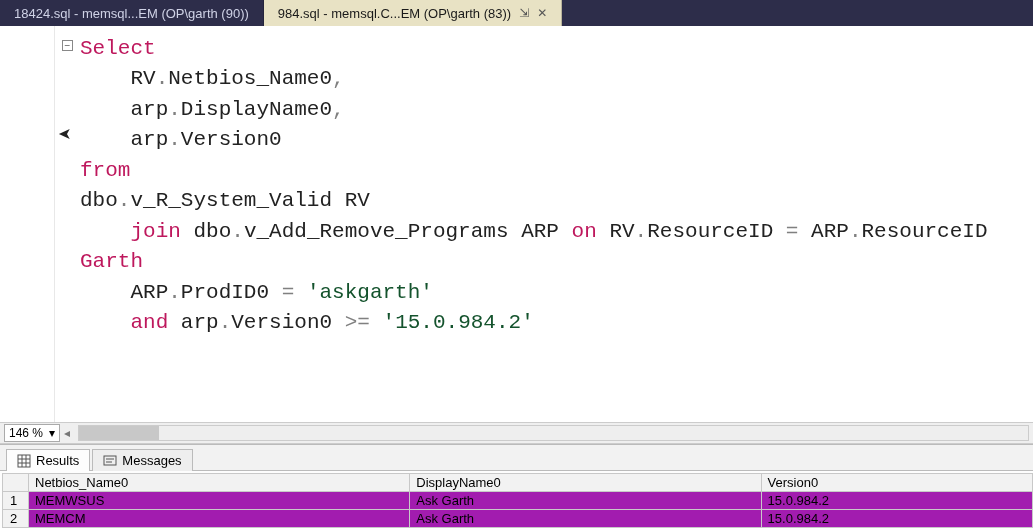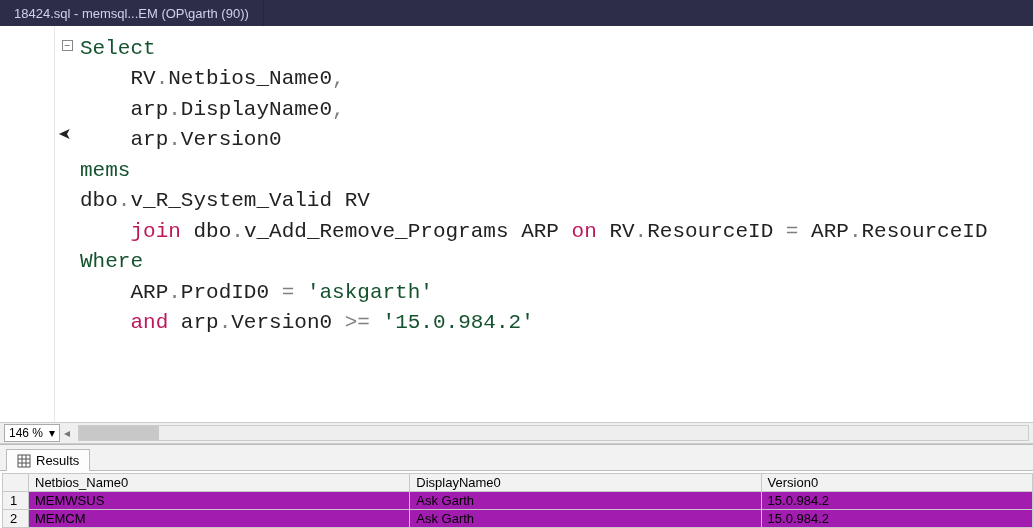--- a/index.html
+++ b/index.html
@@ -72,21 +72,21 @@
     text-align: center;
     color: #555;
     cursor: pointer;
   }
   .cursor-arrow {
     position: absolute;
     left: 58px; top: 98px;
     font-size: 16px; color: #222;
     transform: scaleX(-1);
   }
-  .kw   { color: #14532d; }
+  .kw   { color: #be185d; }
   .grey { color: #be185d; }
   .str  { color: #14532d; }
   .op   { color: #808080; }
   
   .zoombar {
     display: flex; align-items: center;
     height: 22px;
     background: #efefef;
     border-top: 1px solid #ccc;
     border-bottom: 1px solid #ccc;
@@ -166,35 +166,40 @@
   }
 </style>
 </head>
 <body>
 
 <div class="root">
 
   <div class="tab-strip">
     <div class="tab">
       <span>18424.sql - memsql...EM (OP\garth (90))</span>
+    </div>
+    <div class="tab active">
+      <span>984.sql - memsql.C...EM (OP\garth (83))</span>
+      <span class="pin">⇲</span>
+      <span class="close">✕</span>
     </div>
   </div>
 
   <div class="editor">
     <div class="gutter-line"></div>
     <div class="collapse-box">−</div>
     <div class="cursor-arrow">➤</div>
     <div class="code"><span class="kw">Select</span>
     <span>RV</span><span class="op">.</span><span>Netbios_Name0</span><span class="op">,</span>
     <span>arp</span><span class="op">.</span><span>DisplayName0</span><span class="op">,</span>
     <span>arp</span><span class="op">.</span><span>Version0</span>
-<span class="kw">mems</span>
+<span class="kw">from</span>
 <span>dbo</span><span class="op">.</span><span>v_R_System_Valid</span> <span>RV</span>
     <span class="grey">join</span> <span>dbo</span><span class="op">.</span><span>v_Add_Remove_Programs</span> <span>ARP</span> <span class="grey">on</span> <span>RV</span><span class="op">.</span><span>ResourceID</span> <span class="op">=</span> <span>ARP</span><span class="op">.</span><span>ResourceID</span>
-<span class="kw">Where</span>
+<span class="kw">Garth</span>
     <span>ARP</span><span class="op">.</span><span>ProdID0</span> <span class="op">=</span> <span class="str">'askgarth'</span>
     <span class="grey">and</span> <span>arp</span><span class="op">.</span><span>Version0</span> <span class="op">&gt;=</span> <span class="str">'15.0.984.2'</span>
 </div>
   </div>
 
   <div class="zoombar">
     <div class="zoom-select">
       <span>146 %</span>
       <span>▾</span>
     </div>
@@ -208,20 +213,28 @@
     <div class="result-tabs">
       <div class="rtab">
         <svg viewBox="0 0 14 14">
             <rect x="1" y="1" width="12" height="12" fill="none" stroke="#555"></rect>
             <line x1="1" y1="5" x2="13" y2="5" stroke="#555"></line>
             <line x1="1" y1="9" x2="13" y2="9" stroke="#555"></line>
             <line x1="5" y1="1" x2="5" y2="13" stroke="#555"></line>
             <line x1="9" y1="1" x2="9" y2="13" stroke="#555"></line>
           </svg>
         <span>Results</span>
+      </div>
+      <div class="rtab inactive">
+        <svg viewBox="0 0 14 14">
+            <rect x="1" y="2" width="12" height="9" fill="none" stroke="#555"></rect>
+            <line x1="3" y1="5" x2="11" y2="5" stroke="#555"></line>
+            <line x1="3" y1="8" x2="9" y2="8" stroke="#555"></line>
+          </svg>
+        <span>Messages</span>
       </div>
     </div>
 
     <table class="grid">
       <tbody>
           <tr>
         <th class="rownum"></th>
         <th>Netbios_Name0</th>
         <th>DisplayName0</th>
         <th>Version0</th>

